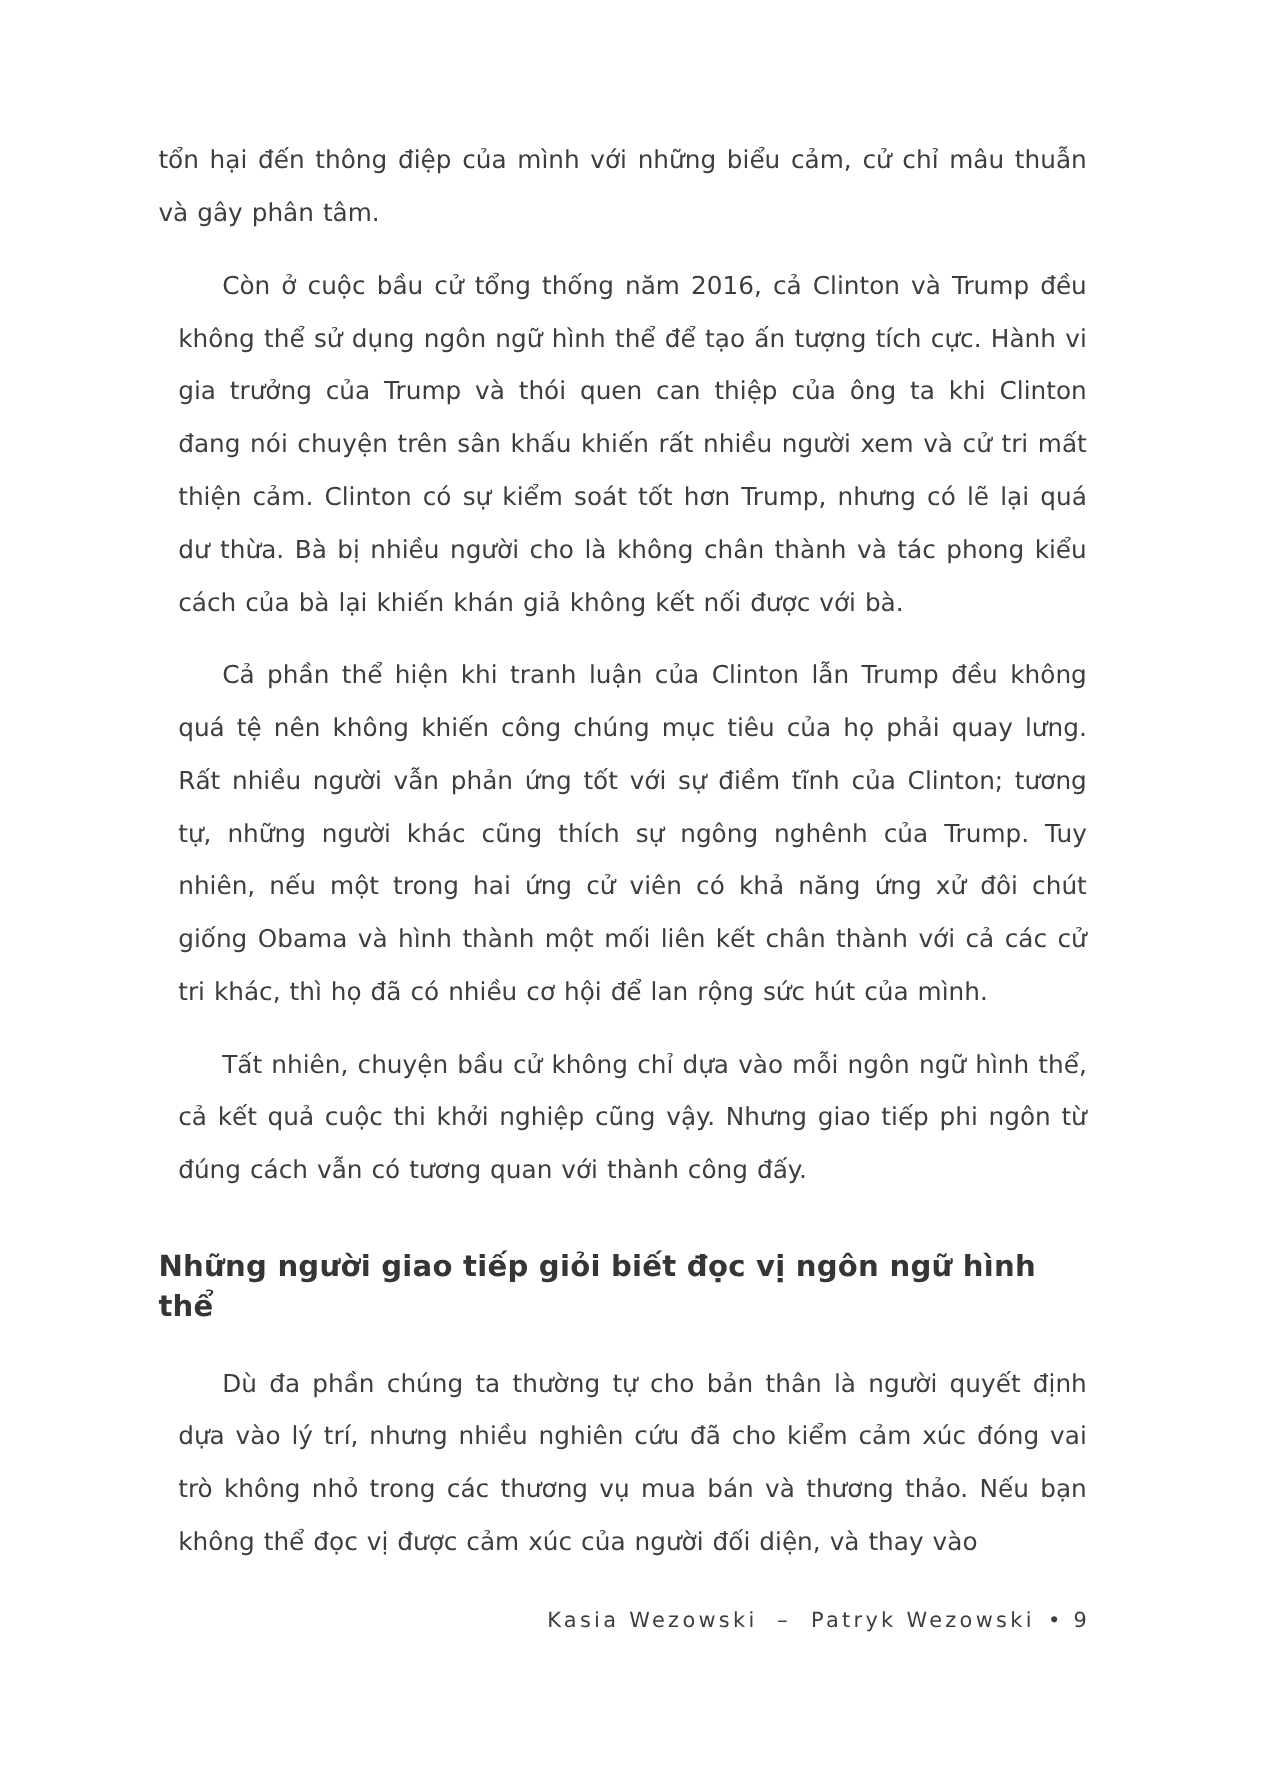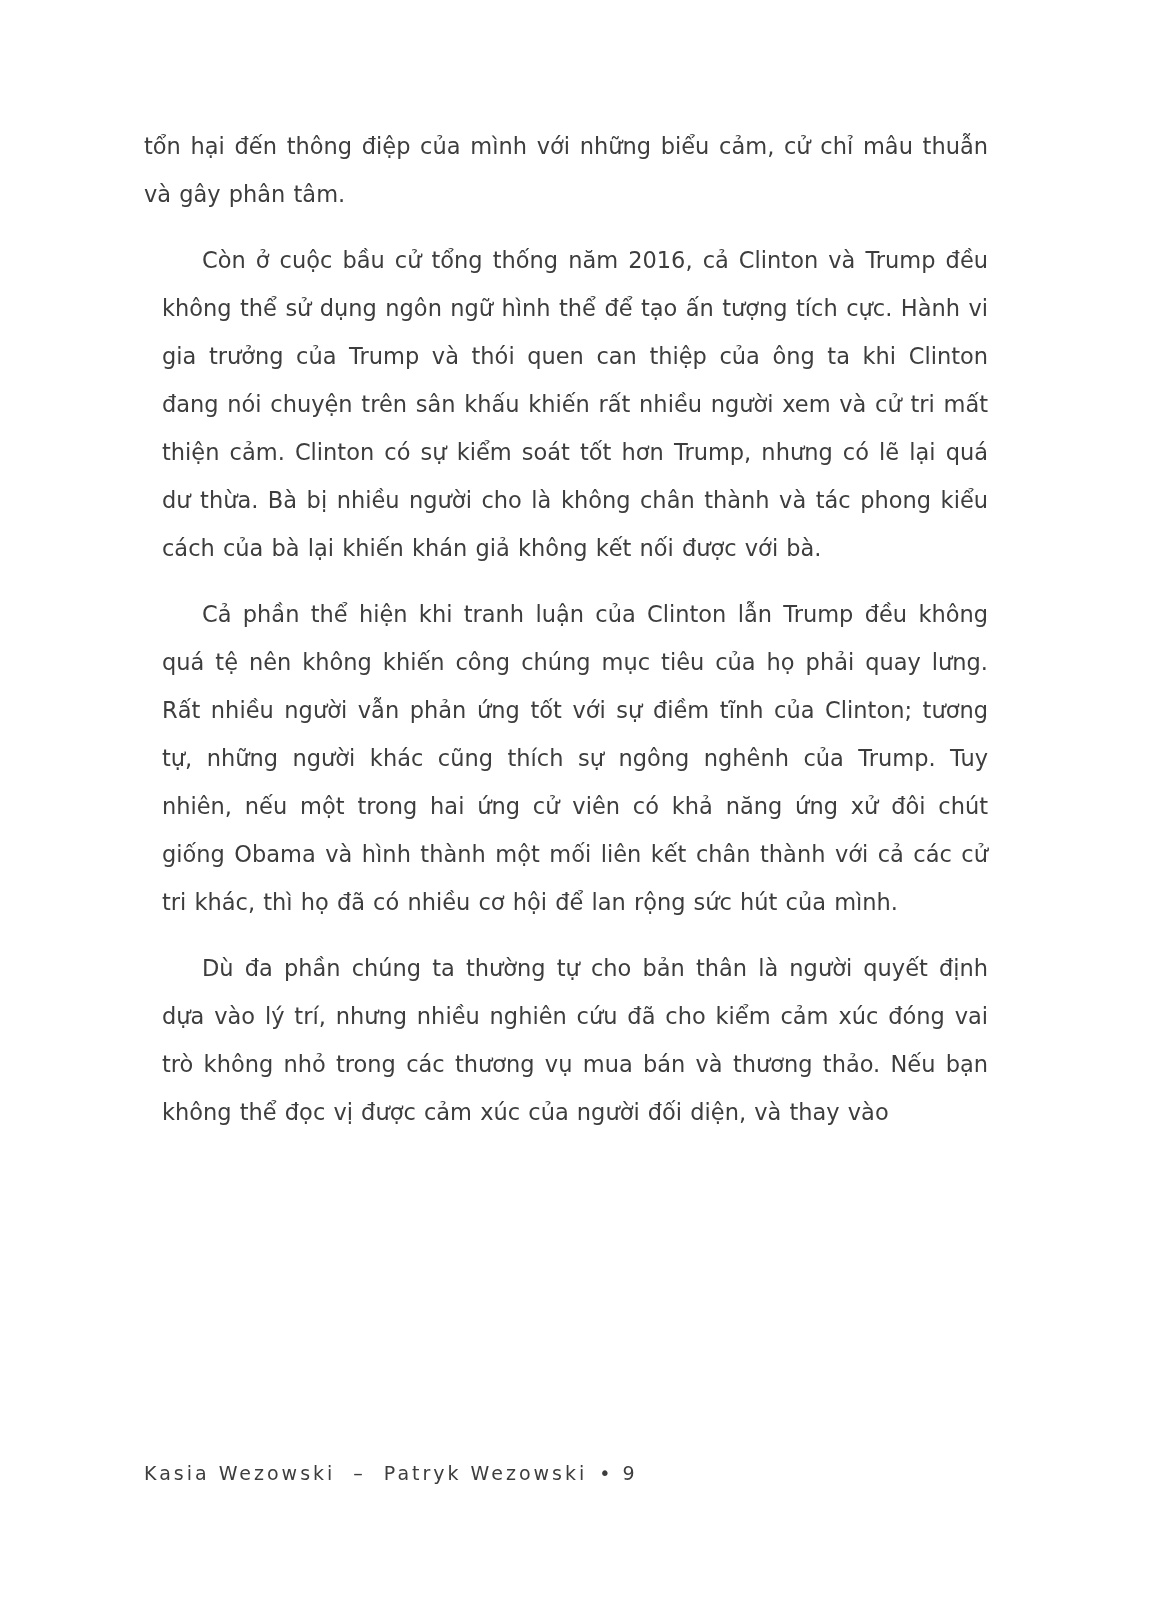--- a/index.html
+++ b/index.html
@@ -43,20 +43,21 @@
     font-weight: bold;
     color: #353535;
     margin: 46px 0 28px 0;
     letter-spacing: 0.2px;
   }
   .page-footer {
     position: absolute;
     left: 144px;
     top: 1462px;
     width: 844px;
+    text-align: right;
     font-size: 19px;
     color: #3d3d3d;
     letter-spacing: 3px;
   }
   .page-footer .dash {
     margin: 0 18px;
   }
   .page-footer .bullet {
     margin: 0 12px;
     letter-spacing: 0;
@@ -66,19 +67,21 @@
   }
 </style>
 </head>
 <body>
 
 <div class="page">
   <main class="content">
     <p class="body-text">tổn hại đến thông điệp của mình với những biểu cảm, cử chỉ mâu thuẫn và gây phân tâm.</p>
     <p class="body-text indent">Còn ở cuộc bầu cử tổng thống năm 2016, cả Clinton và Trump đều không thể sử dụng ngôn ngữ hình thể để tạo ấn tượng tích cực. Hành vi gia trưởng của Trump và thói quen can thiệp của ông ta khi Clinton đang nói chuyện trên sân khấu khiến rất nhiều người xem và cử tri mất thiện cảm. Clinton có sự kiểm soát tốt hơn Trump, nhưng có lẽ lại quá dư thừa. Bà bị nhiều người cho là không chân thành và tác phong kiểu cách của bà lại khiến khán giả không kết nối được với bà.</p>
     <p class="body-text indent">Cả phần thể hiện khi tranh luận của Clinton lẫn Trump đều không quá tệ nên không khiến công chúng mục tiêu của họ phải quay lưng. Rất nhiều người vẫn phản ứng tốt với sự điềm tĩnh của Clinton; tương tự, những người khác cũng thích sự ngông nghênh của Trump. Tuy nhiên, nếu một trong hai ứng cử viên có khả năng ứng xử đôi chút giống Obama và hình thành một mối liên kết chân thành với cả các cử tri khác, thì họ đã có nhiều cơ hội để lan rộng sức hút của mình.</p>
+    <p class="body-text indent">Tất nhiên, chuyện bầu cử không chỉ dựa vào mỗi ngôn ngữ hình thể, cả kết quả cuộc thi khởi nghiệp cũng vậy. Nhưng giao tiếp phi ngôn từ đúng cách vẫn có tương quan với thành công đấy.</p>
+    <h2 class="section-heading">Những người giao tiếp giỏi biết đọc vị ngôn ngữ hình thể</h2>
     <p class="body-text indent">Dù đa phần chúng ta thường tự cho bản thân là người quyết định dựa vào lý trí, nhưng nhiều nghiên cứu đã cho kiểm cảm xúc đóng vai trò không nhỏ trong các thương vụ mua bán và thương thảo. Nếu bạn không thể đọc vị được cảm xúc của người đối diện, và thay vào</p>
   </main>
 
   <footer class="page-footer">
     <span>Kasia Wezowski</span><span class="dash">–</span><span>Patryk Wezowski</span><span class="bullet">•</span><span class="page-num">9</span>
   </footer>
 </div>
 
 </body></html>

